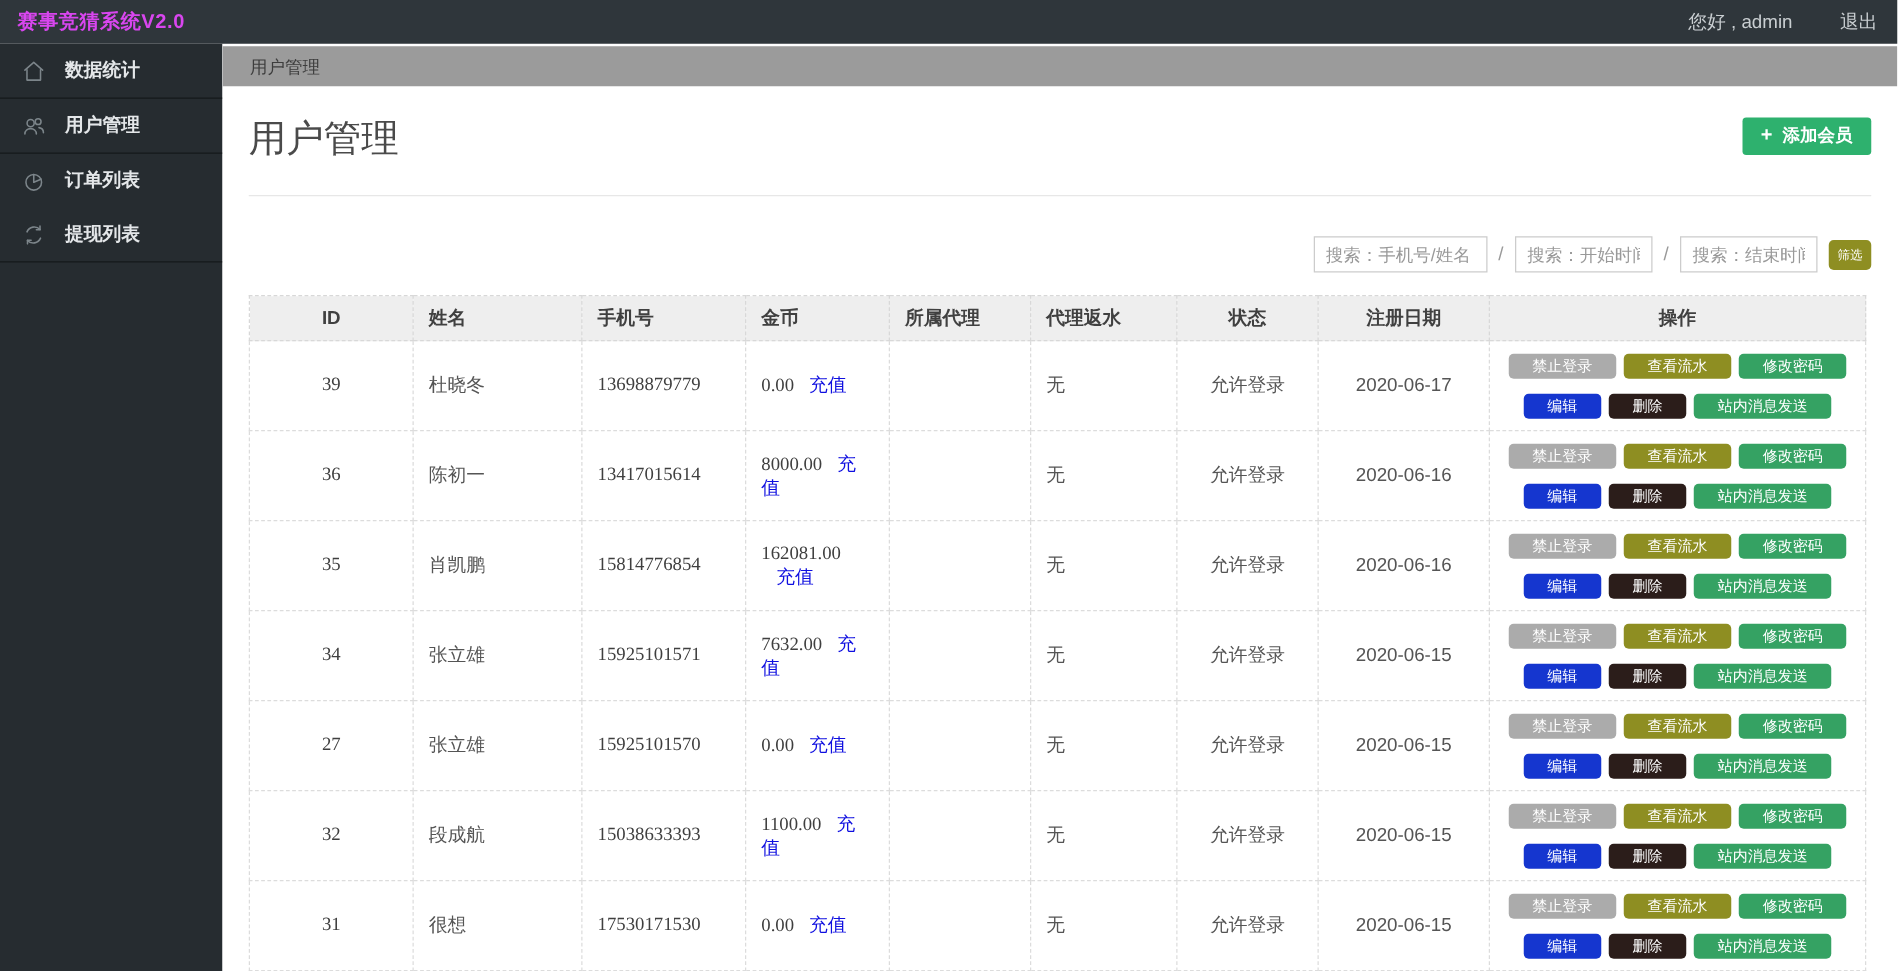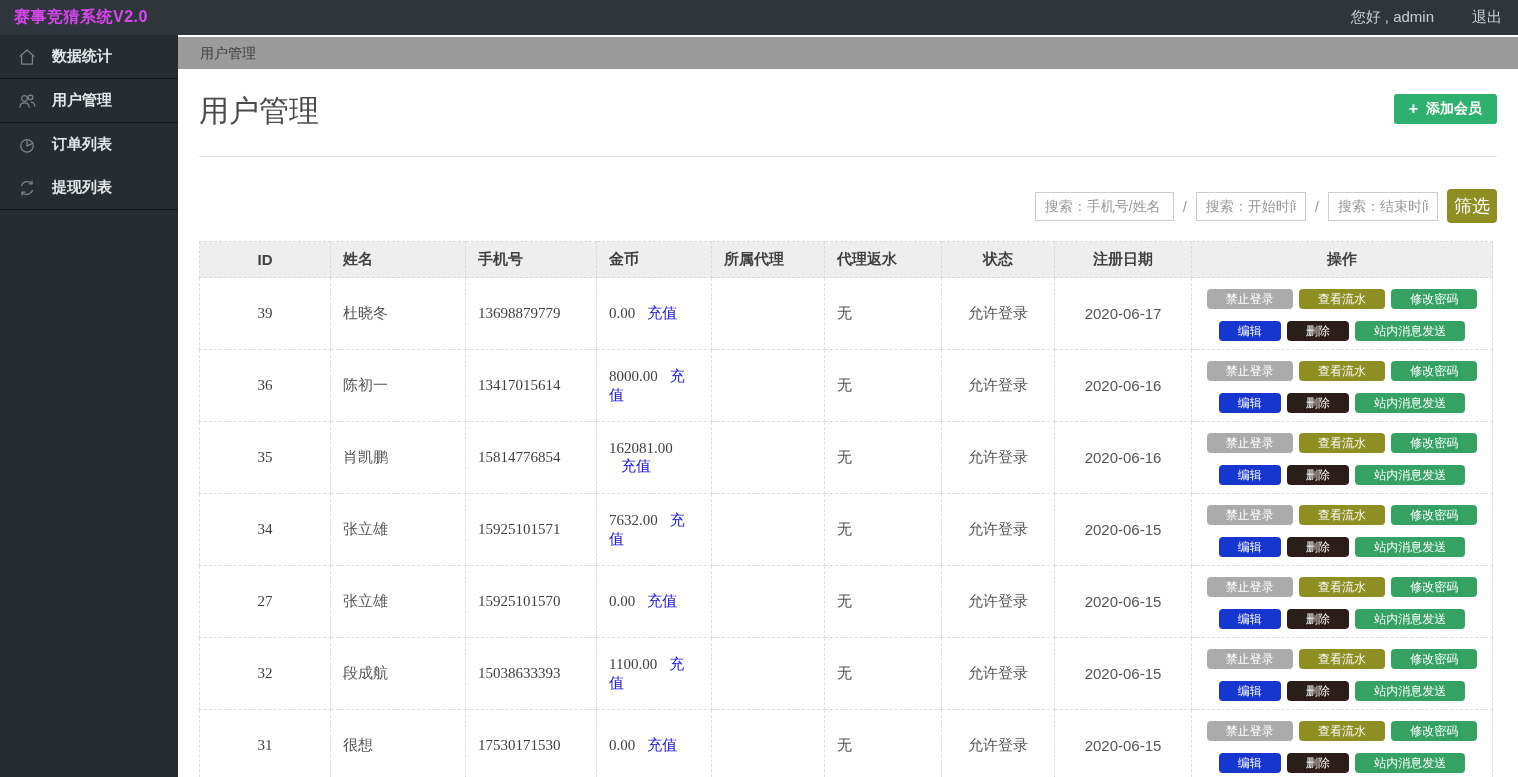--- a/index.html
+++ b/index.html
@@ -40,21 +40,21 @@
   .rule { border:none; border-top:1px solid #e7e7e7; margin-top:24px; }
 
   
   .filter-row { margin-top:32px; display:flex; align-items:center; gap:9px;justify-content:flex-end; }
   .filter-row input { height:29px; border:1px solid #cccccc; padding:0 9px; font-size:14px;
                       color:#666; outline:none; font-family:"Liberation Sans", sans-serif; }
   .filter-row input::placeholder { color:#999; opacity:1; }
   .in-wide { width:139px; } .in-mid { width:110px; }
   .slash { color:#999; font-size:15px; }
   .filter-btn { background:#8e8e22; color:#fff; border:none; border-radius:4px;
-                font-size:18px; padding:5px 7px; cursor:pointer;
+                font-size:10px; padding:5px 7px; cursor:pointer;
                 font-family:"Liberation Sans", sans-serif; }
 
   
   table { width:1293px; margin-top:18px; border-collapse:collapse; table-layout:fixed; }
   th { background:#eeeeee; height:36px; font-size:15px; color:#404040; font-weight:bold;
        border:1px dashed #d8d8d8; padding:0 12px; text-align:left; }
   td { height:52px; font-size:15px; color:#555555; border:1px dashed #dcdcdc;
        padding:4px 12px; text-align:left; vertical-align:middle; }
   .al-c { text-align:center; }
   .serif { font-family:"Liberation Serif", serif; color:#3f3f3f; }

